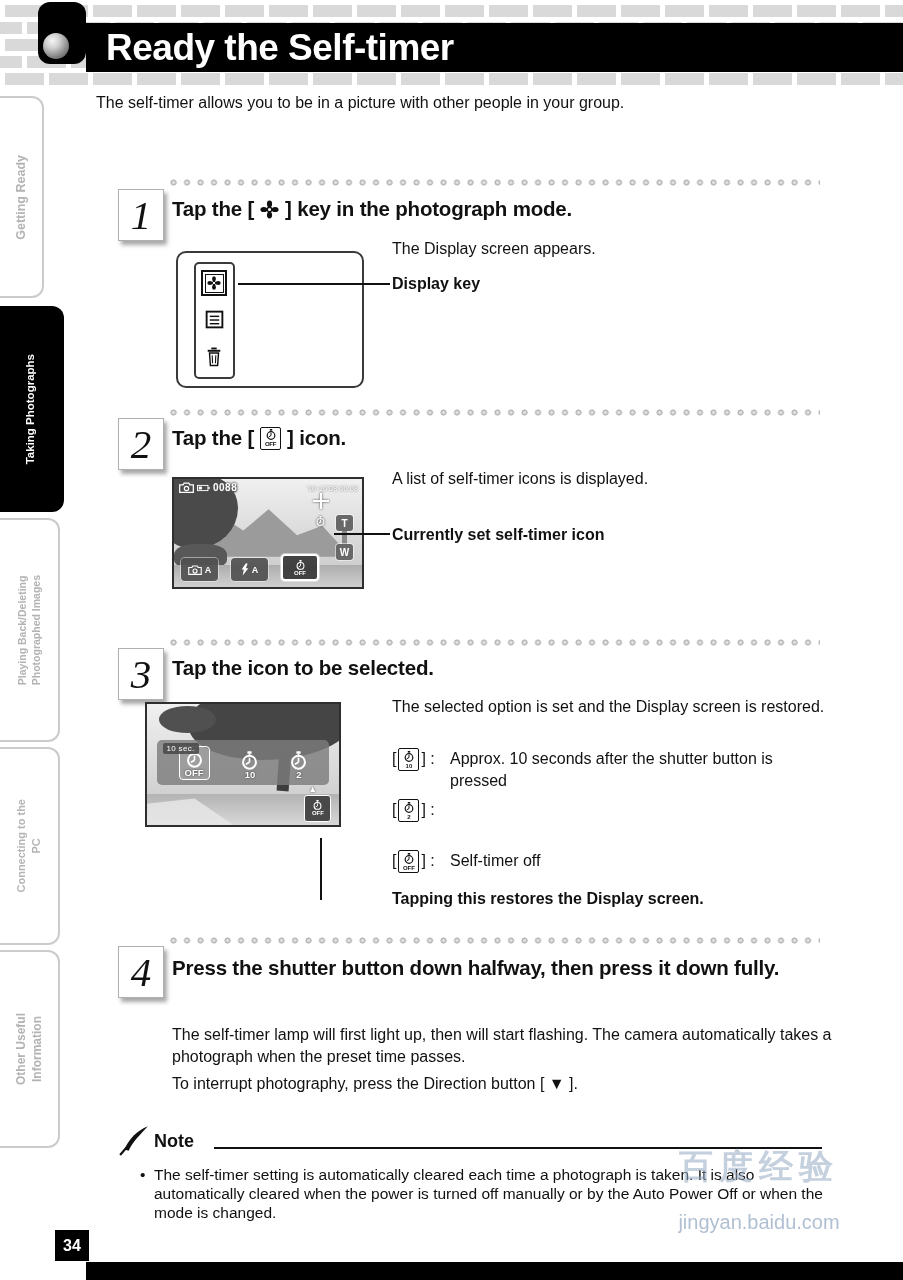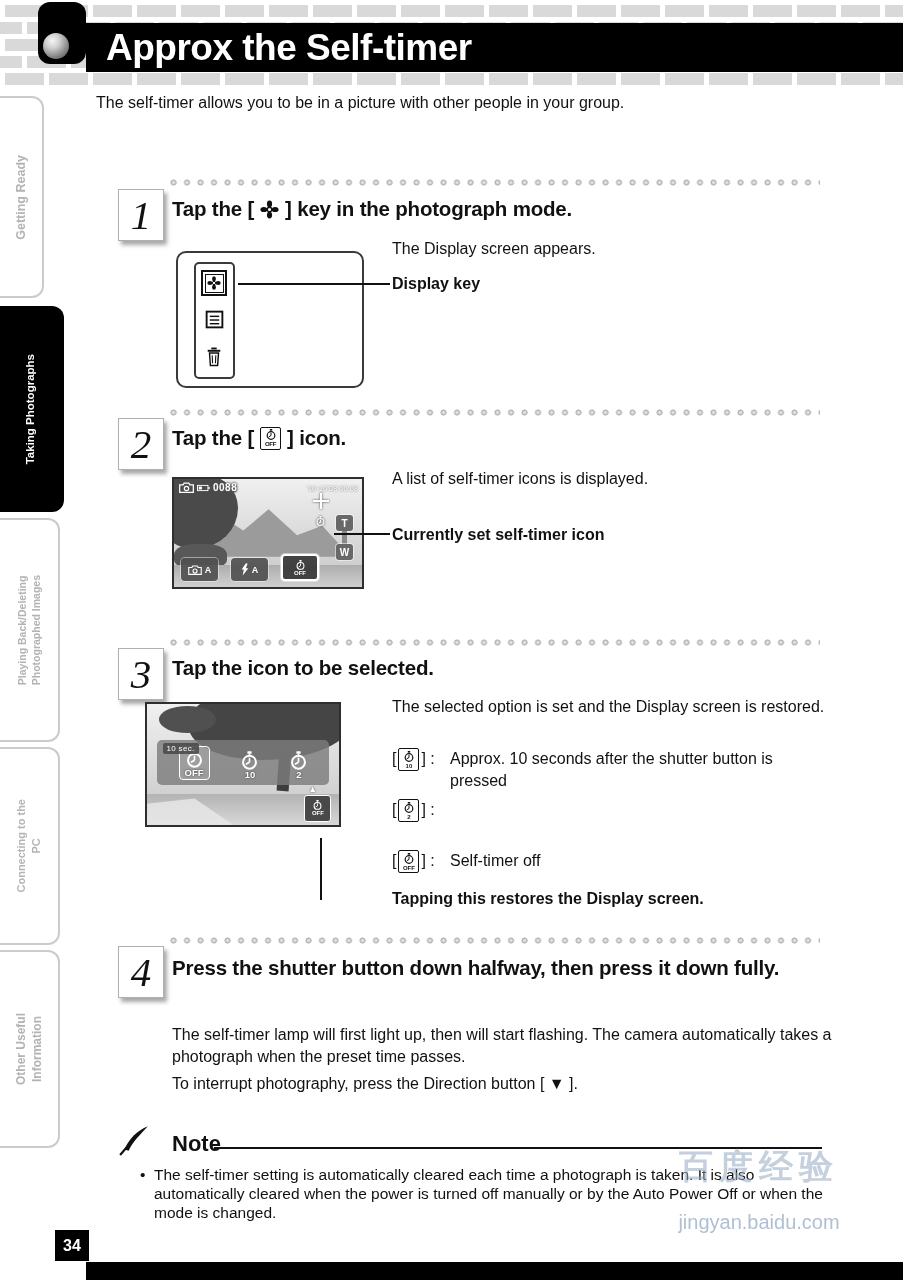--- a/index.html
+++ b/index.html
@@ -128,21 +128,21 @@
     align-items:center; justify-content:center; z-index:3; }
   .restore .lbl { font-size:6px; font-weight:bold; }
 
   
   .opt { position:absolute; left:392px; width:442px; display:flex; font-size:16px; line-height:1.35; }
   .opt-bracket { flex:0 0 58px; display:flex; align-items:flex-start; gap:2px; }
   .opt-text { flex:1; }
 
   
   .note-pen { position:absolute; left:118px; top:1124px; width:32px; height:32px; }
-  .note-title { position:absolute; left:154px; top:1131px; font-size:22px; font-weight:bold;margin-left:18px; }
+  .note-title { position:absolute; left:154px; top:1131px; font-size:18px; font-weight:bold; }
   .note-rule { position:absolute; left:214px; top:1147px; width:608px; height:2px; background:#111; }
   .note-item { position:absolute; left:140px; top:1165px; width:694px; font-size:15.5px; line-height:1.24; display:flex; }
   .note-bullet { flex:0 0 14px; }
   .note-text { flex:1; }
 
   
   .watermark { position:absolute; left:628px; top:1144px; width:262px; text-align:center; z-index:9; pointer-events:none; }
   .wm1 { font-size:34px; font-weight:bold; color:rgba(150,170,195,.55); letter-spacing:6px; }
   .wm2 { font-size:20px; color:rgba(150,170,195,.75); margin-top:21px; }
   .pagenum { position:absolute; left:55px; top:1230px; width:34px; height:31px; background:#000; color:#fff;
@@ -152,21 +152,21 @@
 </head>
 <body>
 
 <div id="page">
 
   <div class="brickband"></div>
   <div class="pill">
     <div class="sphere"></div>
   </div>
   <div class="titlebar">
-    <span>Approx the Self-timer</span>
+    <span>Ready the Self-timer</span>
   </div>
 
   <nav>
     <div class="vtab" id="tab1">
       <span>Getting Ready</span>
       </div>
     <div class="vtab active" id="tab2">
       <span>Taking Photographs</span>
       </div>
     <div class="vtab" id="tab3">

